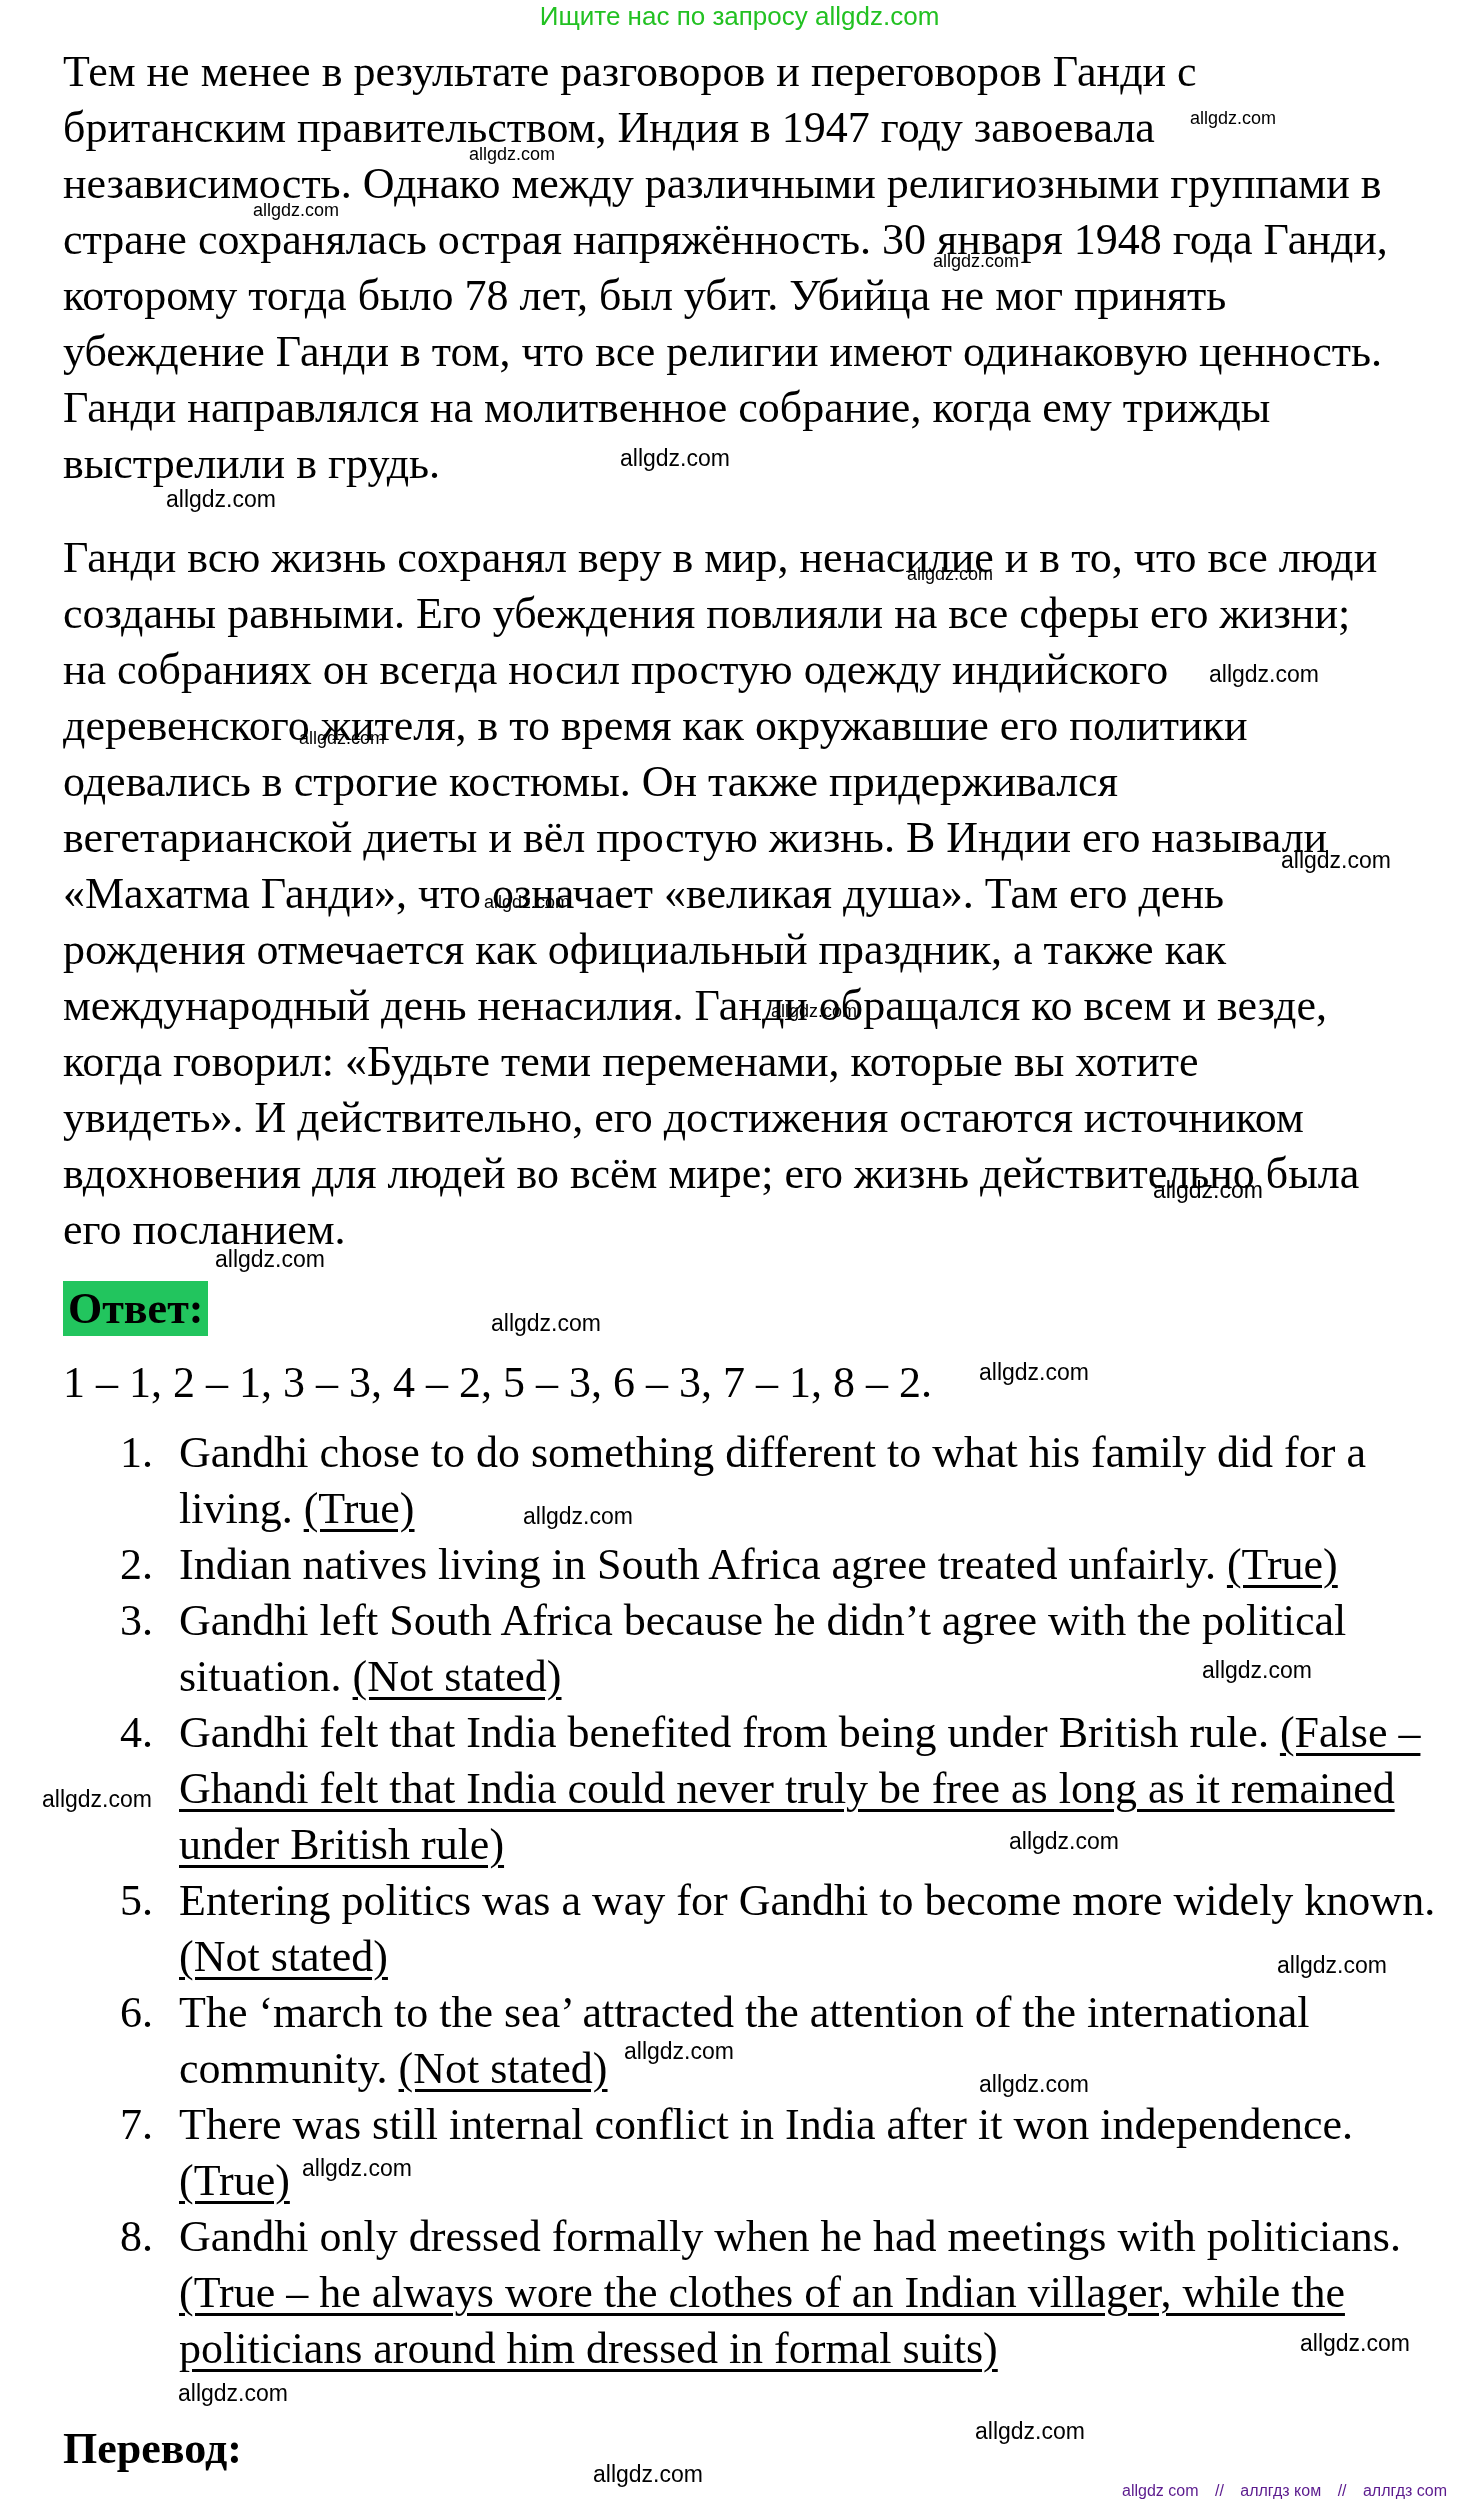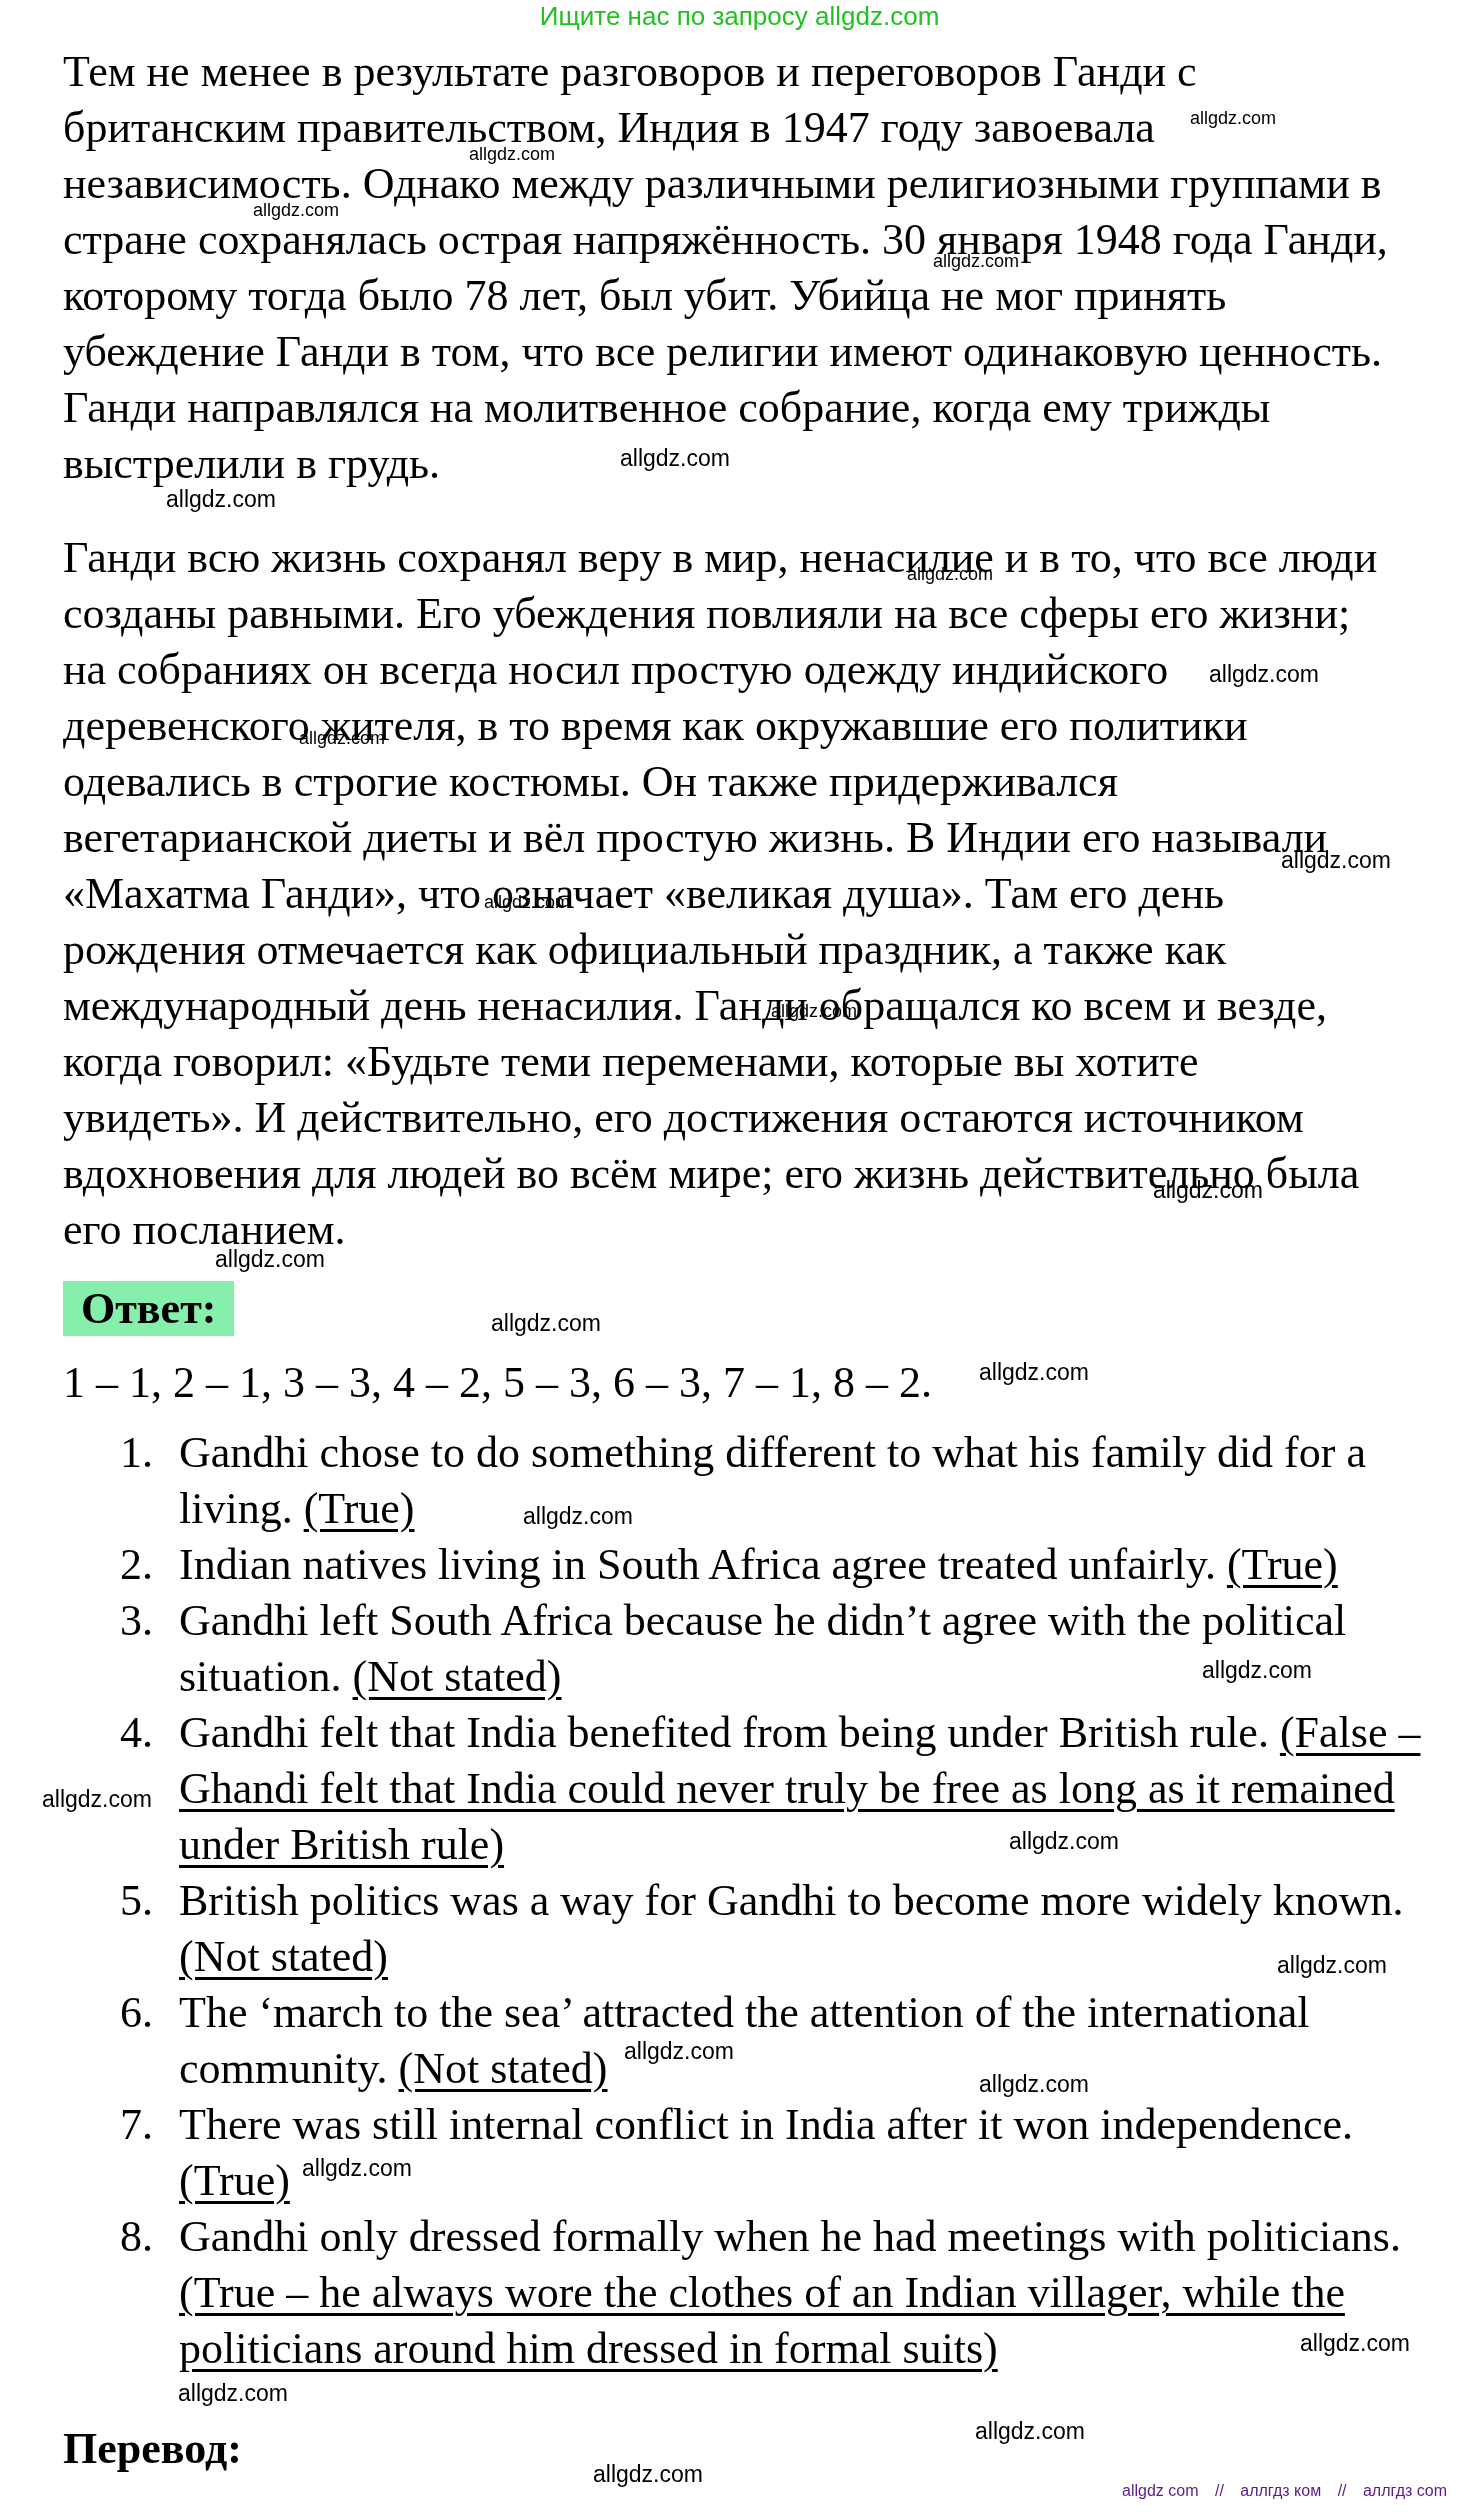--- a/index.html
+++ b/index.html
@@ -5,21 +5,21 @@
   html, body { margin: 0; padding: 0; background: #ffffff; }
   body { width: 1479px; height: 2512px; position: relative; overflow: hidden;
          font-family: "Liberation Serif", "DejaVu Serif", serif; color: #000; }
   .banner { position: absolute; top: 0; left: 0; width: 1479px; text-align: center;
             font-family: "Liberation Sans", sans-serif; font-size: 26px; line-height: 33px;
             color: #22c122; }
   .content { position: absolute; left: 63px; top: 44px; width: 1376px; }
   .para { font-size: 44px; line-height: 56px; margin: 0; white-space: pre-line; }
   .para + .para { margin-top: 0; }
   .heading { font-size: 44px; font-weight: bold; line-height: 55px; display: inline-block; }
-  .heading.hl { background: #86efac; padding: 0 18px; }
+  .heading.hl { background: #22c55e; padding: 0 5px; }
   .answers { font-size: 44px; line-height: 55px; margin-top: 19px; }
   ol.items { list-style: none; margin: 15px 0 0 0; padding: 0; }
   ol.items li { position: relative; padding-left: 116px; font-size: 44px; line-height: 56px; }
   ol.items li .num { position: absolute; left: 57px; top: 0; }
   .verdict { text-decoration: underline; text-decoration-thickness: 3px; text-underline-offset: 6px; }
   .wm { position: absolute; font-family: "Liberation Sans", sans-serif; font-size: 23px;
         line-height: 24px; color: #000; white-space: nowrap; }
   .wm.small { font-size: 18px; }
   .footer-links { position: absolute; top: 2476px; left: 0; width: 1479px; text-align: center;
                   font-family: "Liberation Sans", sans-serif; font-size: 26px; color: #5b1a8e; }
@@ -75,21 +75,21 @@
       <span>Gandhi left South Africa because he didn’t agree with the political situation.</span>
       <span class="verdict">(Not stated)</span>
     </li>
     <li>
       <span class="num">4.</span>
       <span>Gandhi felt that India benefited from being under British rule.</span>
       <span class="verdict">(False – Ghandi felt that India could never truly be free as long as it remained under British rule)</span>
     </li>
     <li>
       <span class="num">5.</span>
-      <span>British politics was a way for Gandhi to become more widely known.</span>
+      <span>Entering politics was a way for Gandhi to become more widely known.</span>
       <span class="verdict">(Not stated)</span>
     </li>
     <li>
       <span class="num">6.</span>
       <span>The ‘march to the sea’ attracted the attention of the international community.</span>
       <span class="verdict">(Not stated)</span>
     </li>
     <li>
       <span class="num">7.</span>
       <span>There was still internal conflict in India after it won independence.</span>

